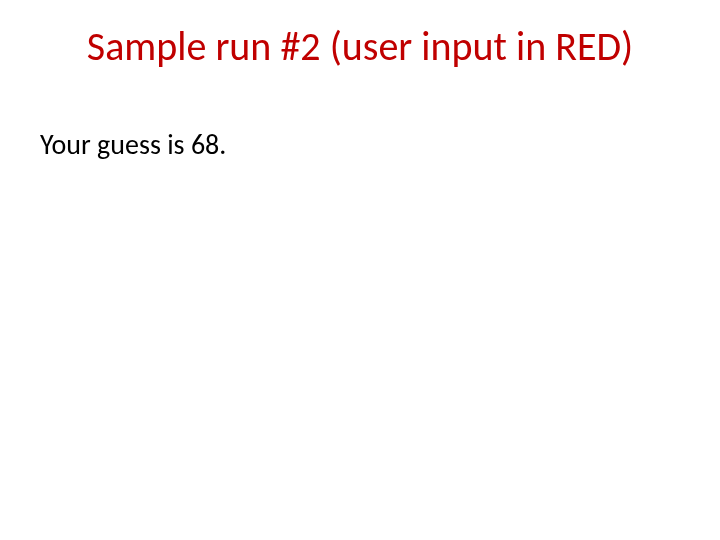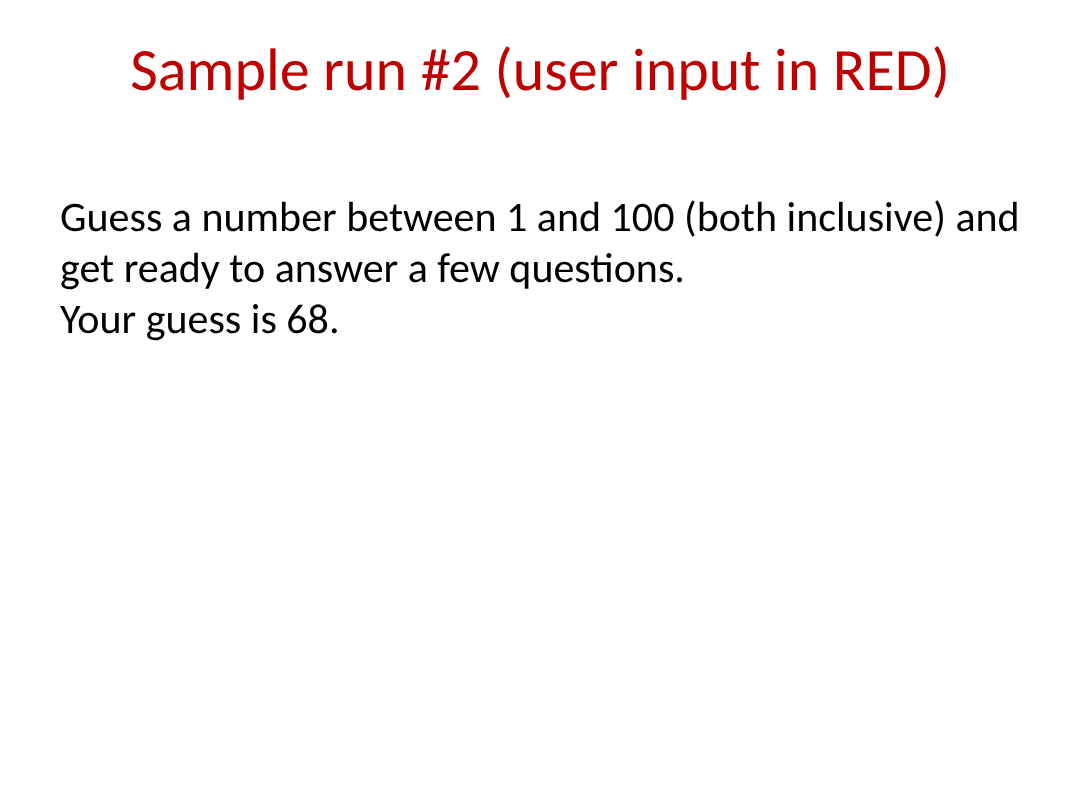--- a/index.html
+++ b/index.html
@@ -40,18 +40,17 @@
   .body .line { display: block; }
   .red { color: #c00000; }
 </style>
 </head>
 <body>
 
 <div class="slide">
   <div class="title">Sample run #2 (user input in RED)</div>
 
   <div class="body">
-    <span class="line">Guess a number between 1 and 100 (both inclusive) and get ready to answer a few questions.</span>
 
 
     <span class="line">Your guess is 68.</span>
   </div>
 </div>
 
 </body></html>

